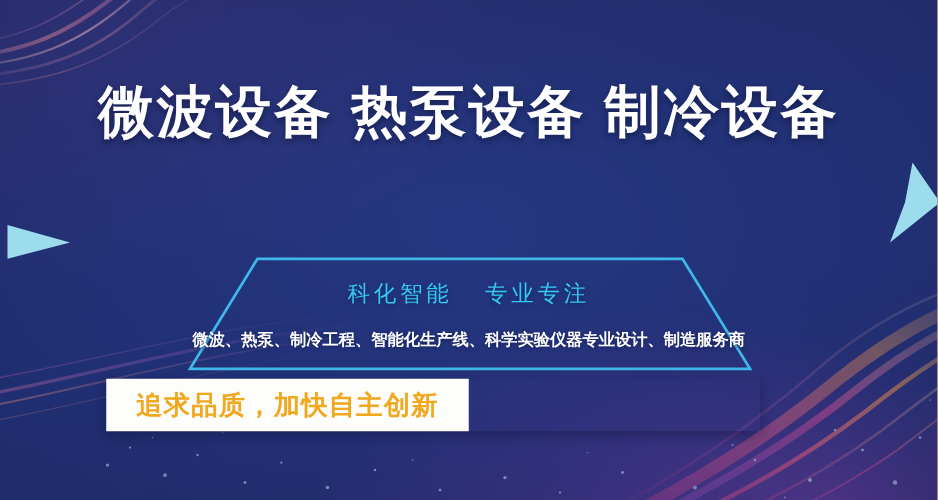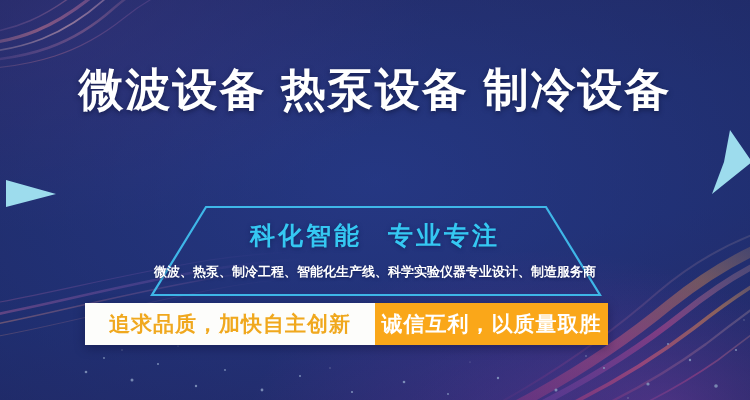--- a/index.html
+++ b/index.html
@@ -96,23 +96,23 @@
     width: 452px;
     height: 92px;
   }
   .sub-cn {
     position: absolute;
     left: 0;
     right: 0;
     top: 219px;
     text-align: center;
     color: #35c8f2;
-    font-size: 25px;
+    font-size: 18px;
     line-height: 32px;
-    font-weight: 700;
+    font-weight: 400;
     letter-spacing: 3px;
     text-shadow: 0 1px 4px rgba(10,30,80,0.6);
     white-space: nowrap;
   }
   .sub-cn .gap { display: inline-block; width: 26px; }
   .sub-desc {
     position: absolute;
     left: 0;
     right: 0;
     top: 263px;
@@ -298,16 +298,15 @@
   </svg>
 
   <div class="sub-cn">
     <span>科化智能</span><span class="gap"></span><span>专业专注</span>
   </div>
 
   <div class="sub-desc">微波、热泵、制冷工程、智能化生产线、科学实验仪器专业设计、制造服务商</div>
 
   <div class="slogan-bar">
     <div class="slogan-left">追求品质，加快自主创新</div>
-    <div class="slogan-right">诚信互利，以质量取胜</div>
   </div>
 
 </div>
 
 </body></html>

